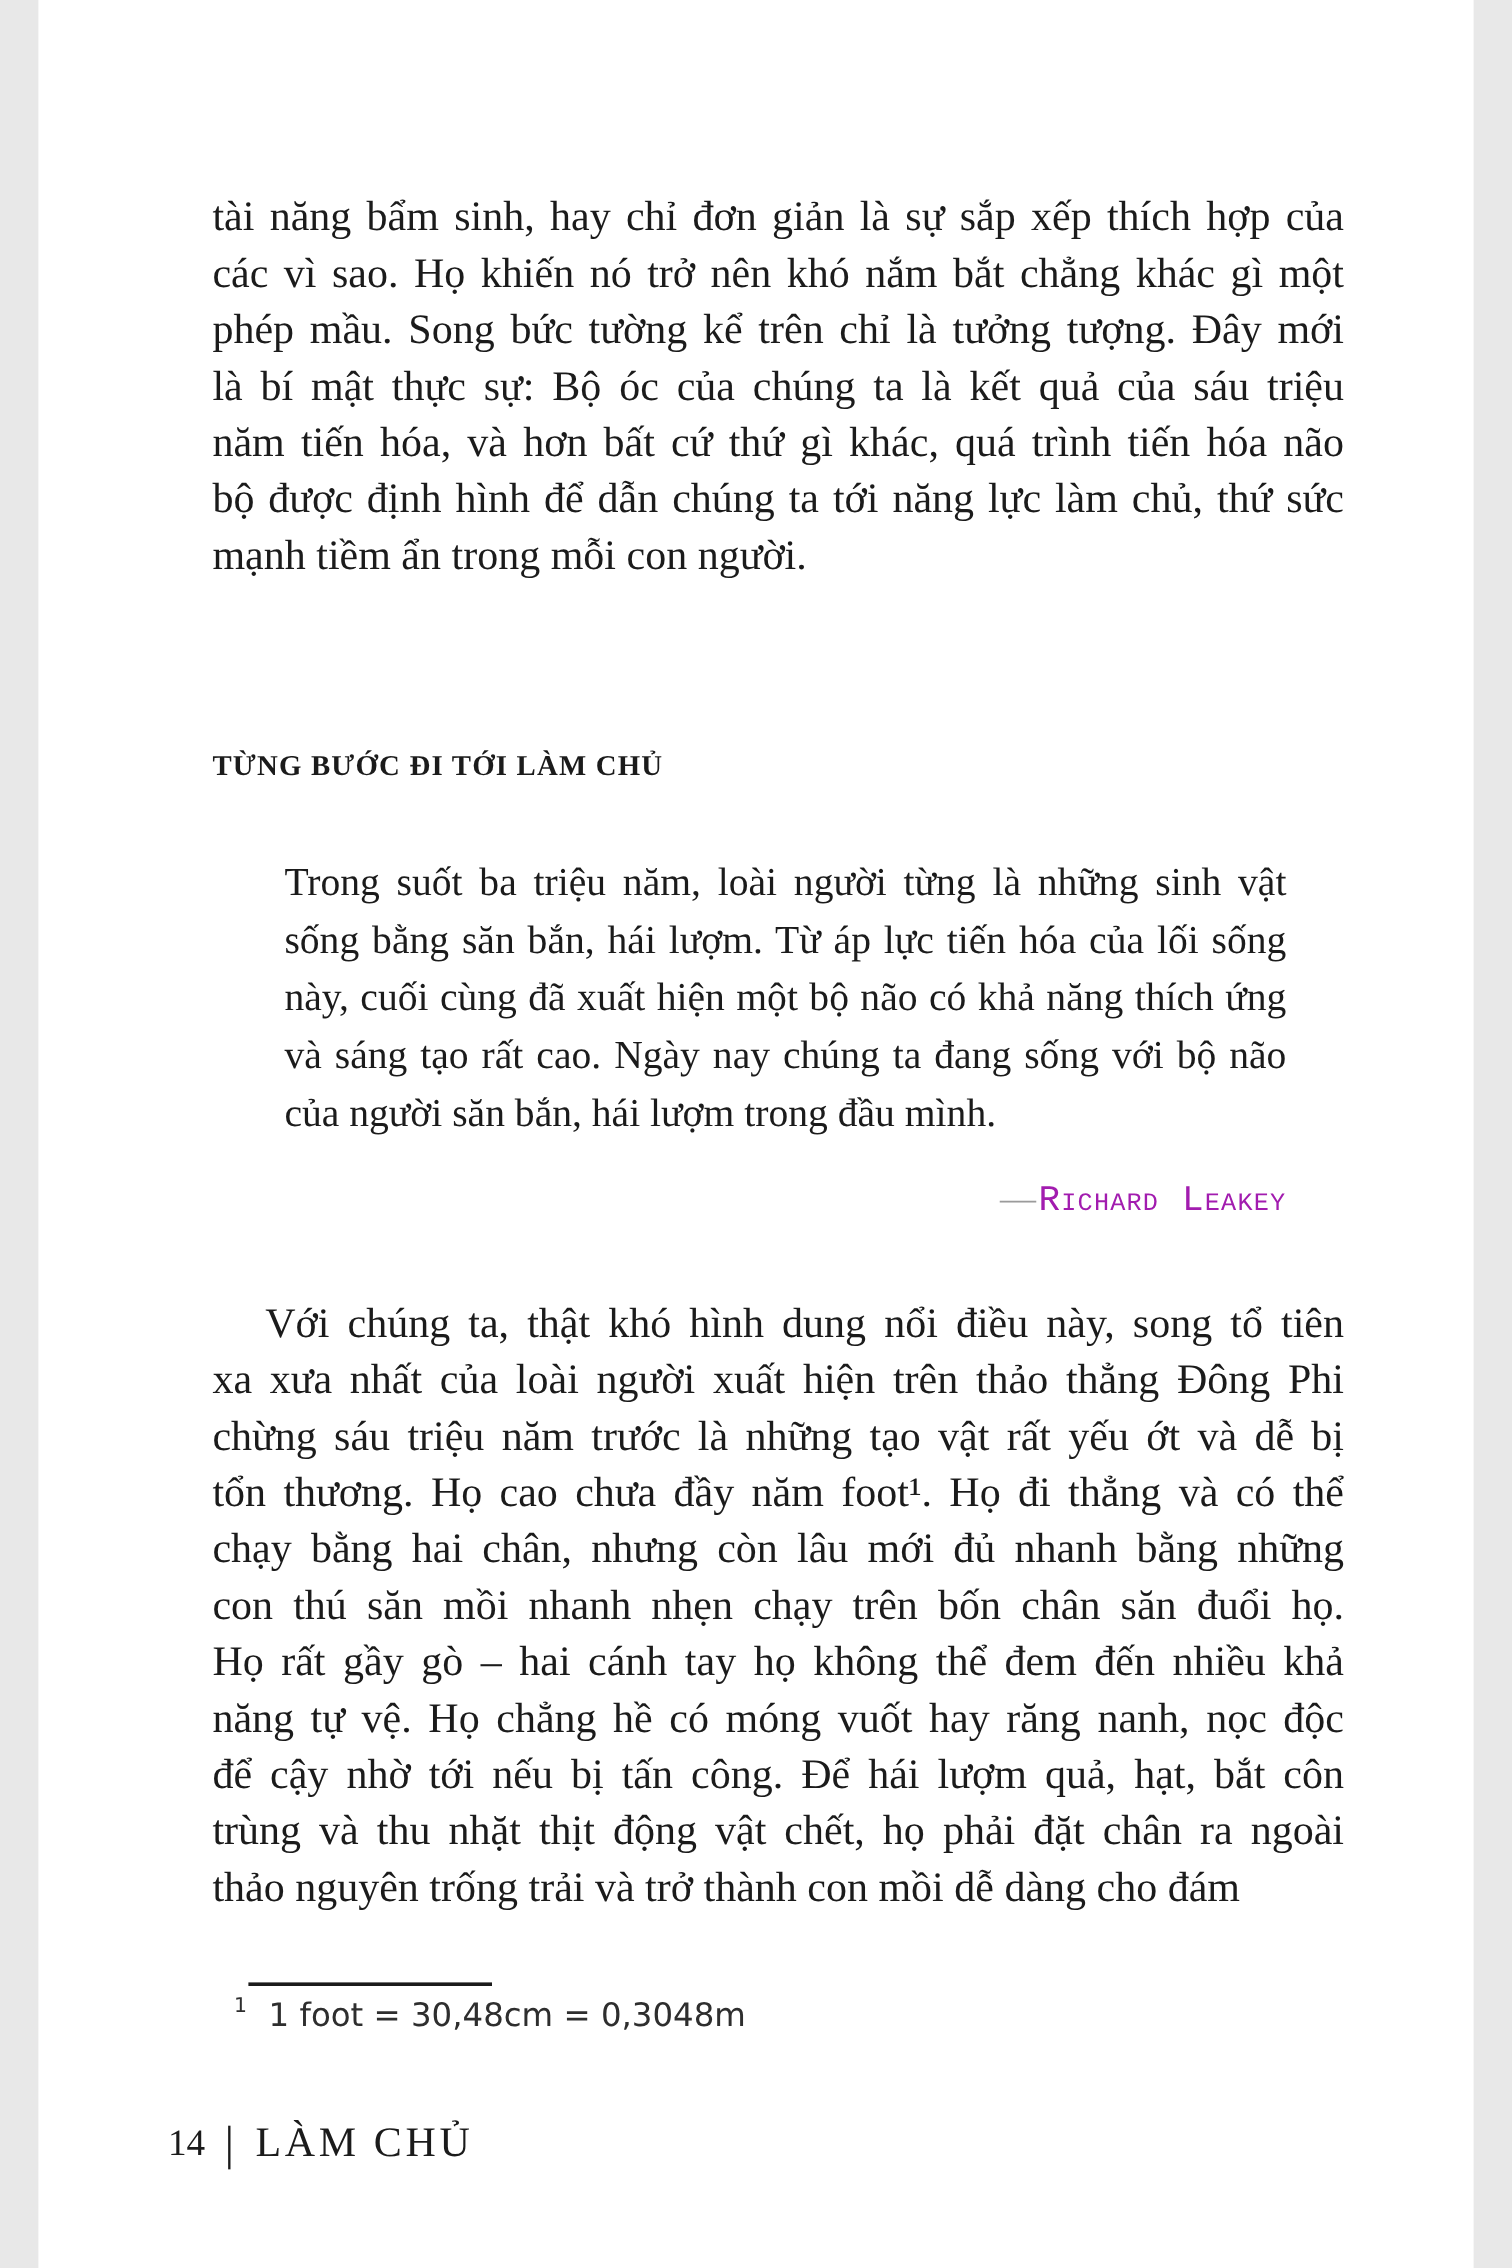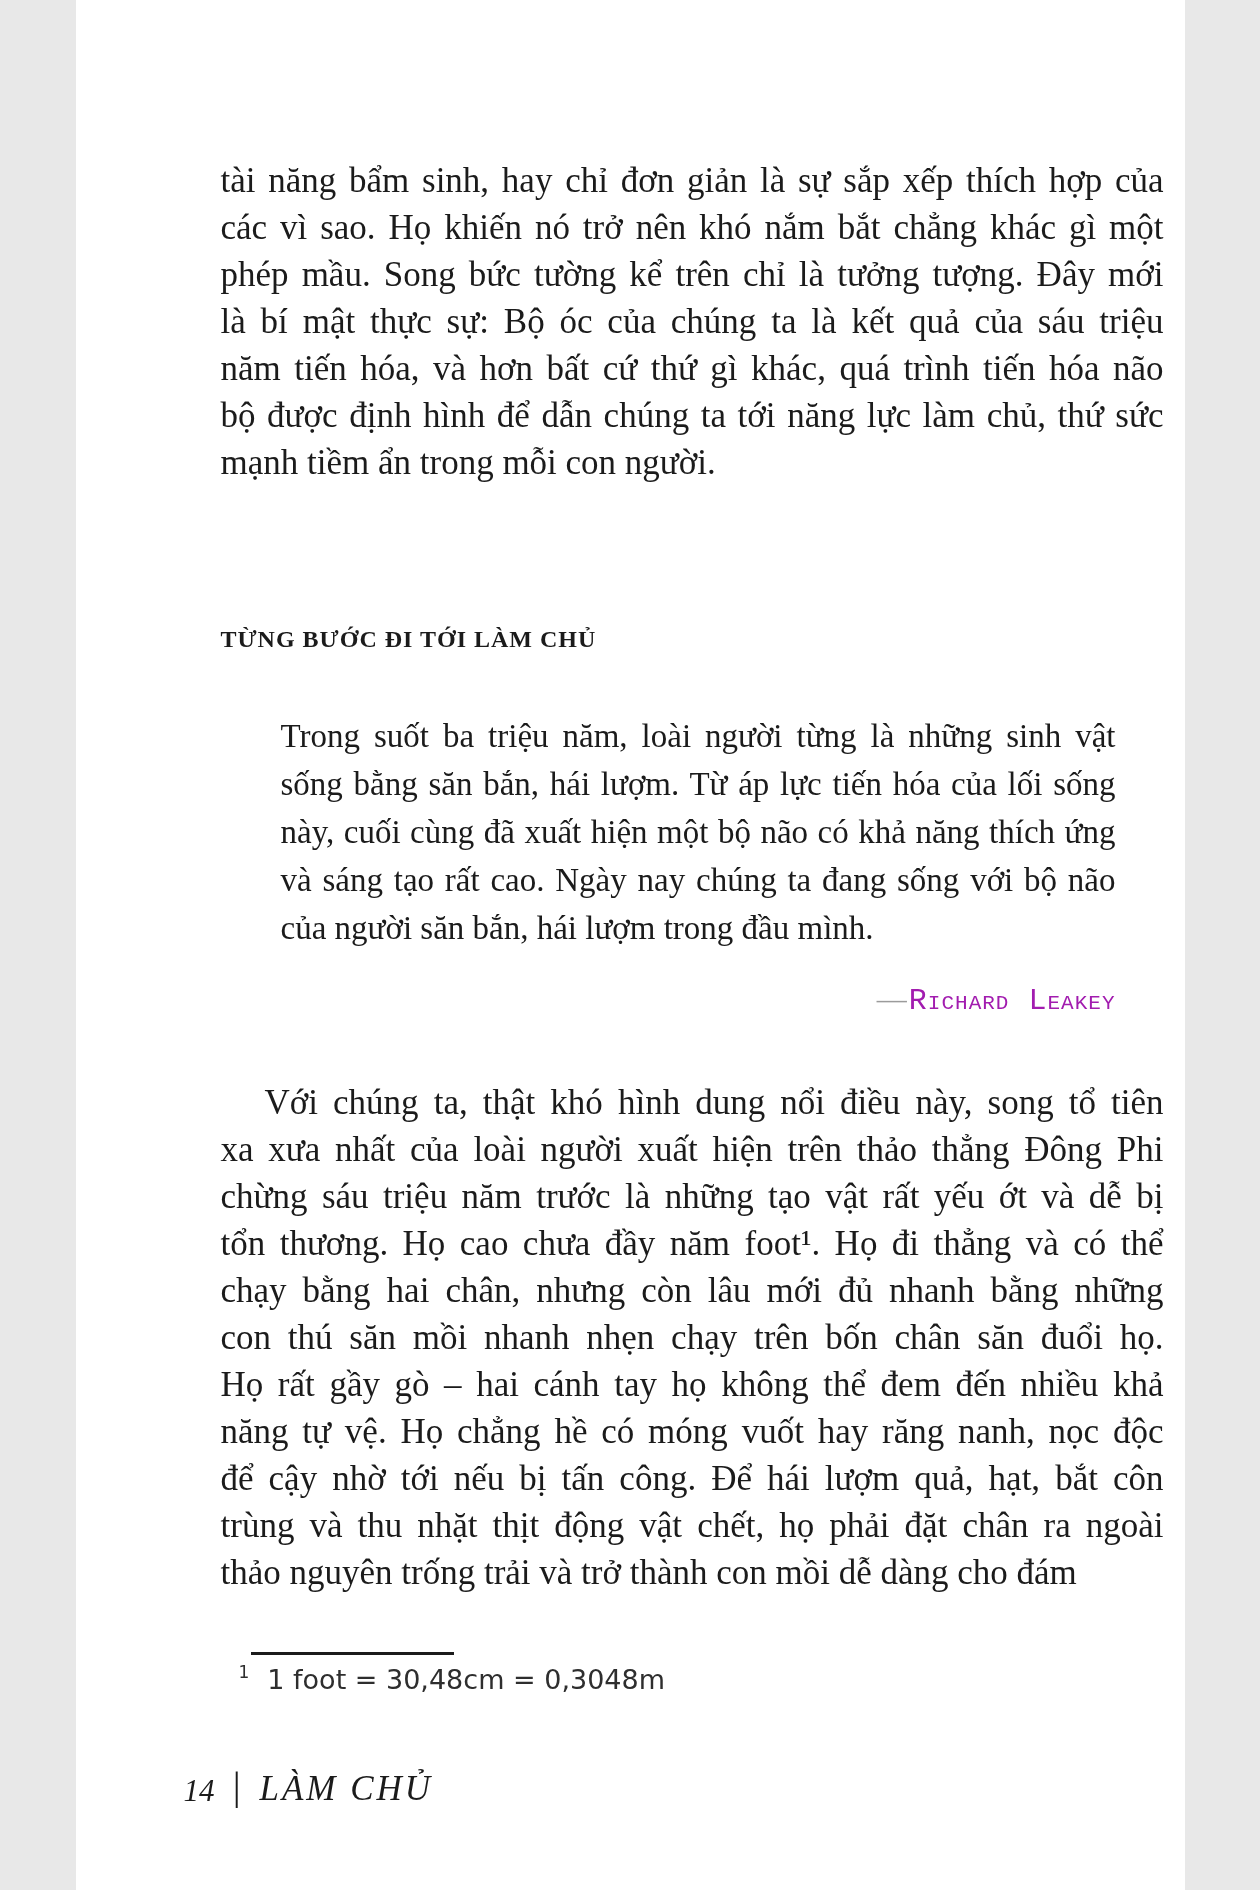--- a/index.html
+++ b/index.html
@@ -2,21 +2,21 @@
 <html lang="vi"><head>
 <meta charset="utf-8">
 <style>
   html, body {
     margin: 0;
     padding: 0;
     background: #e8e8e8;
   }
   .page {
     position: relative;
-    width: 1109px;
+    width: 1196px;
     height: 1890px;
     margin: 0 auto;
     background: #ffffff;
     color: #1b1b1b;
     font-family: "Liberation Serif", "DejaVu Serif", serif;
     overflow: hidden;
   }
   .abs { position: absolute; }
 
   
@@ -88,22 +88,21 @@
     font-size: 17px;
     vertical-align: 11px;
   }
   .footnote .fn-text { margin-left: 18px; }
 
   
   .footer {
     left: 108px;
     top: 1762px;
     display: flex;
-    align-items: flex-end;
-    font-style: italic;
+    align-items: center;
   }
   .footer .page-number {
     font-size: 31px;
   }
   .footer .divider {
     font-size: 40px;
     font-weight: 300;
     margin: 0 18px 0 16px;
     color: #1b1b1b;
   }

